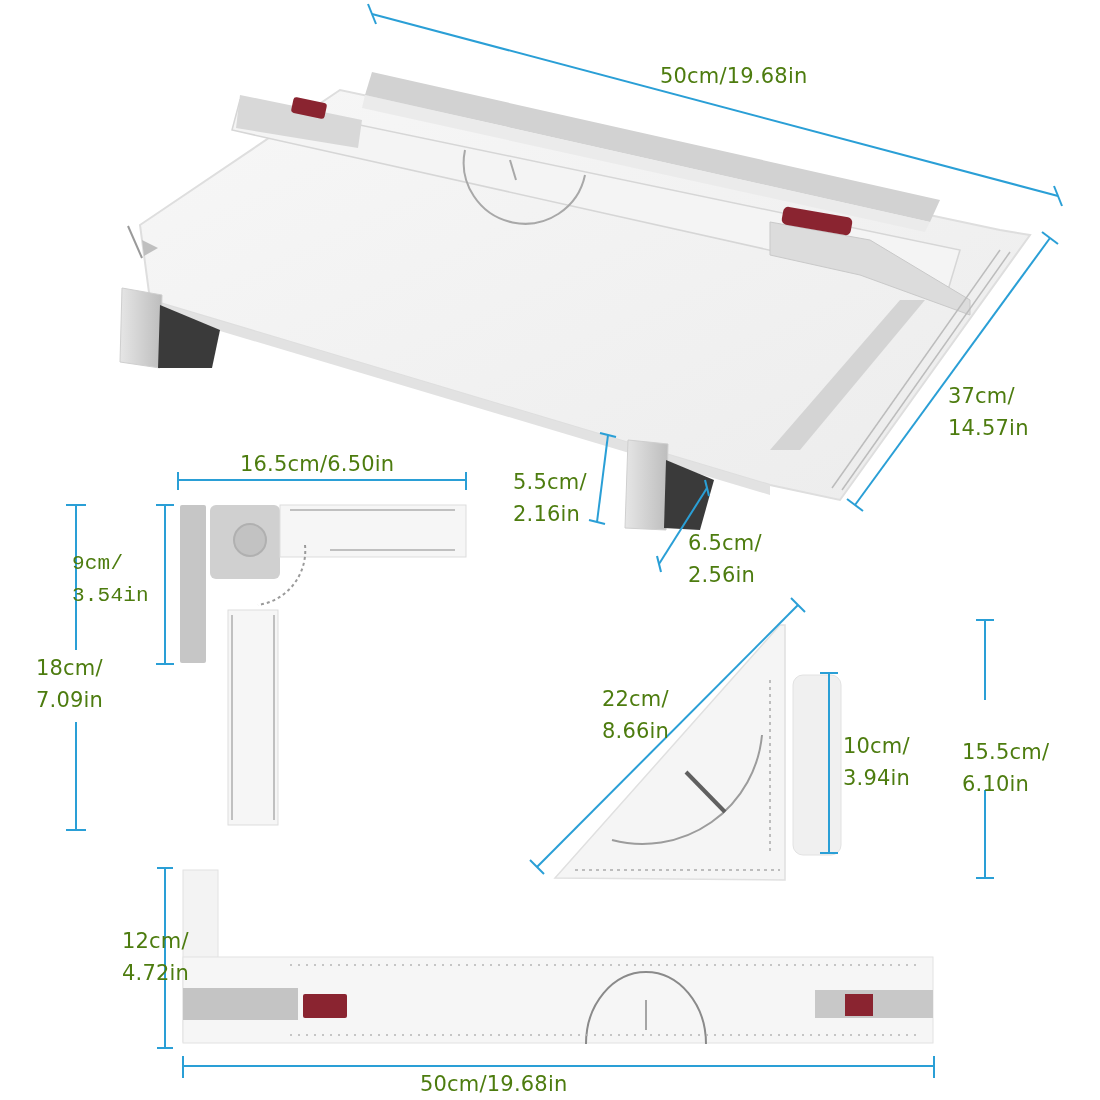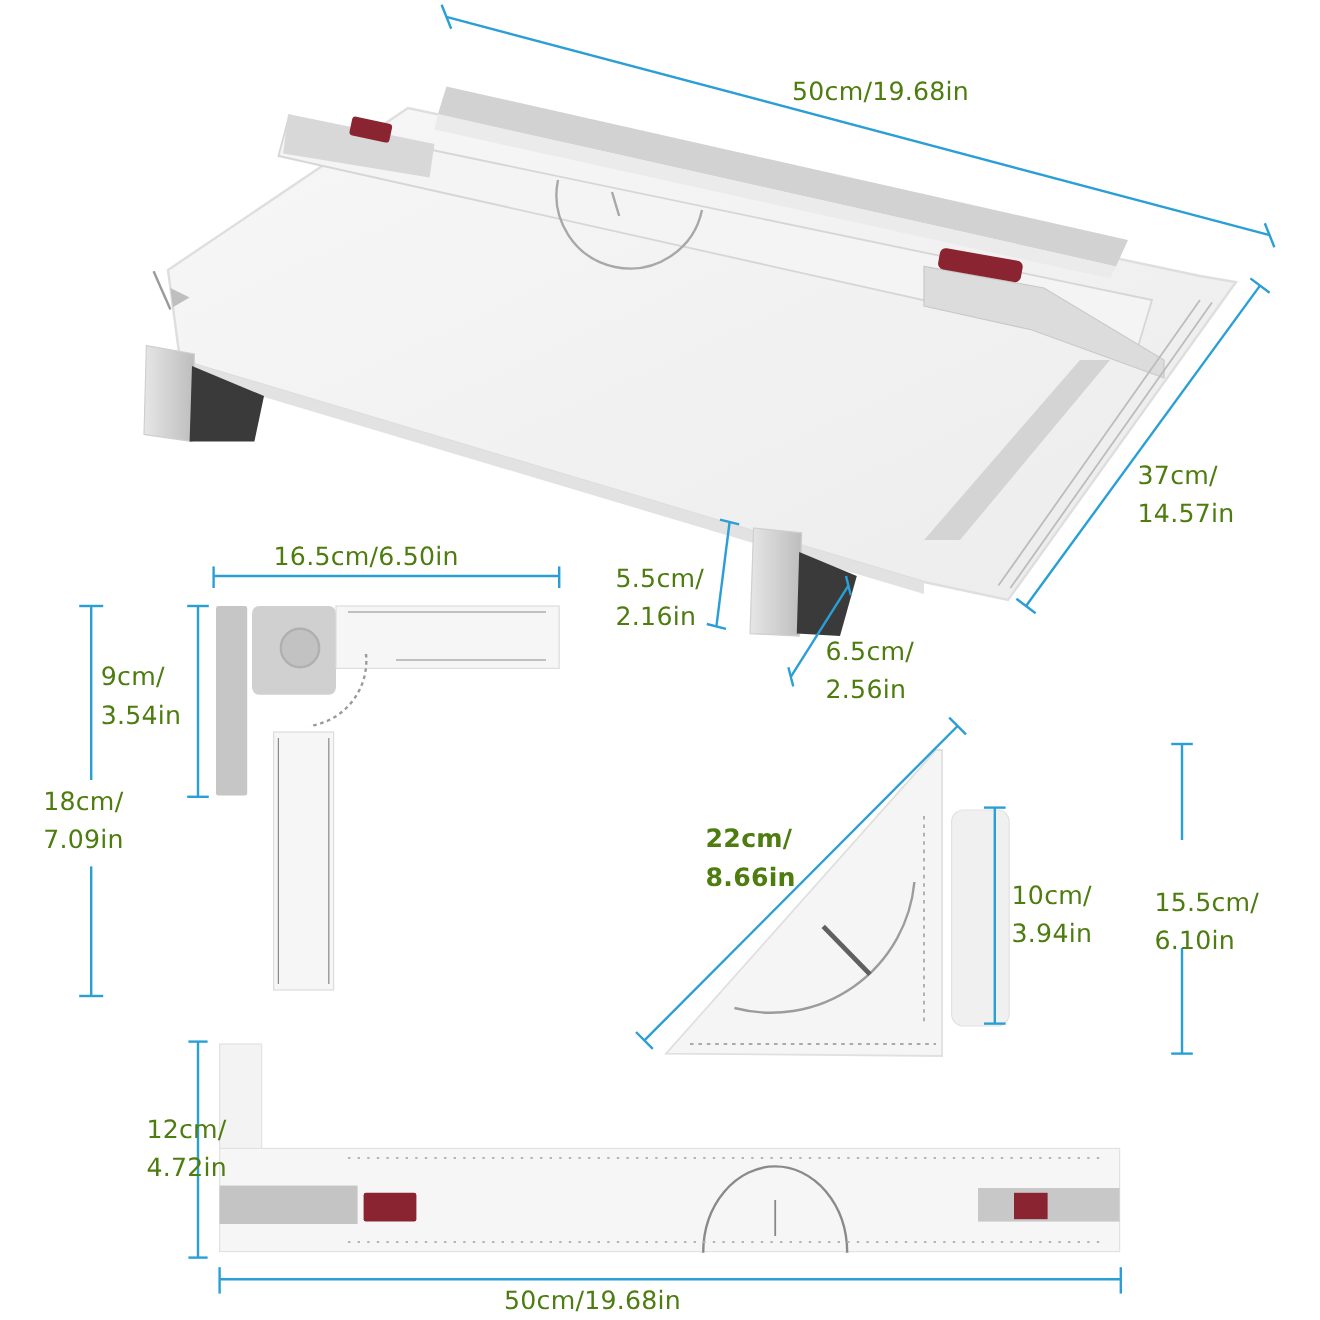--- a/index.html
+++ b/index.html
@@ -162,33 +162,33 @@
 </div>
 <div class="lbl" style="left:513px; top:466px;">
   <span>5.5cm/</span>
   <span>2.16in</span>
 </div>
 <div class="lbl" style="left:688px; top:527px;">
   <span>6.5cm/</span>
   <span>2.56in</span>
 </div>
 
-<div class="lbl" style="left:228px; top:448px;">
+<div class="lbl" style="left:240px; top:448px;">
   <span>16.5cm/6.50in</span>
 </div>
-<div class="lbl" style="left:84px; top:548px;">
+<div class="lbl" style="left:72px; top:548px;font-family:Liberation Mono, monospace;">
   <span>9cm/</span>
   <span>3.54in</span>
 </div>
 <div class="lbl" style="left:36px; top:652px;">
   <span>18cm/</span>
   <span>7.09in</span>
 </div>
 
-<div class="lbl" style="left:588px; top:683px;font-weight:bold;">
+<div class="lbl" style="left:602px; top:683px;">
   <span>22cm/</span>
   <span>8.66in</span>
 </div>
 <div class="lbl" style="left:843px; top:730px;">
   <span>10cm/</span>
   <span>3.94in</span>
 </div>
 <div class="lbl" style="left:962px; top:736px;">
   <span>15.5cm/</span>
   <span>6.10in</span>

